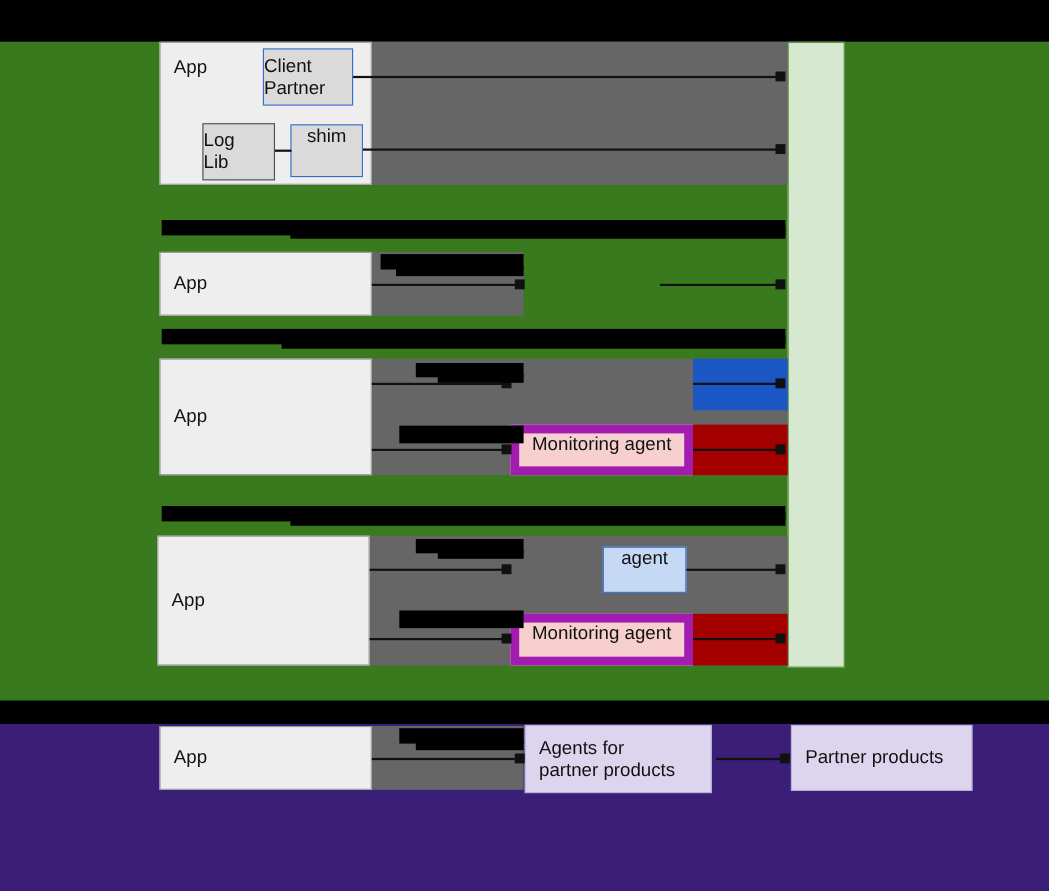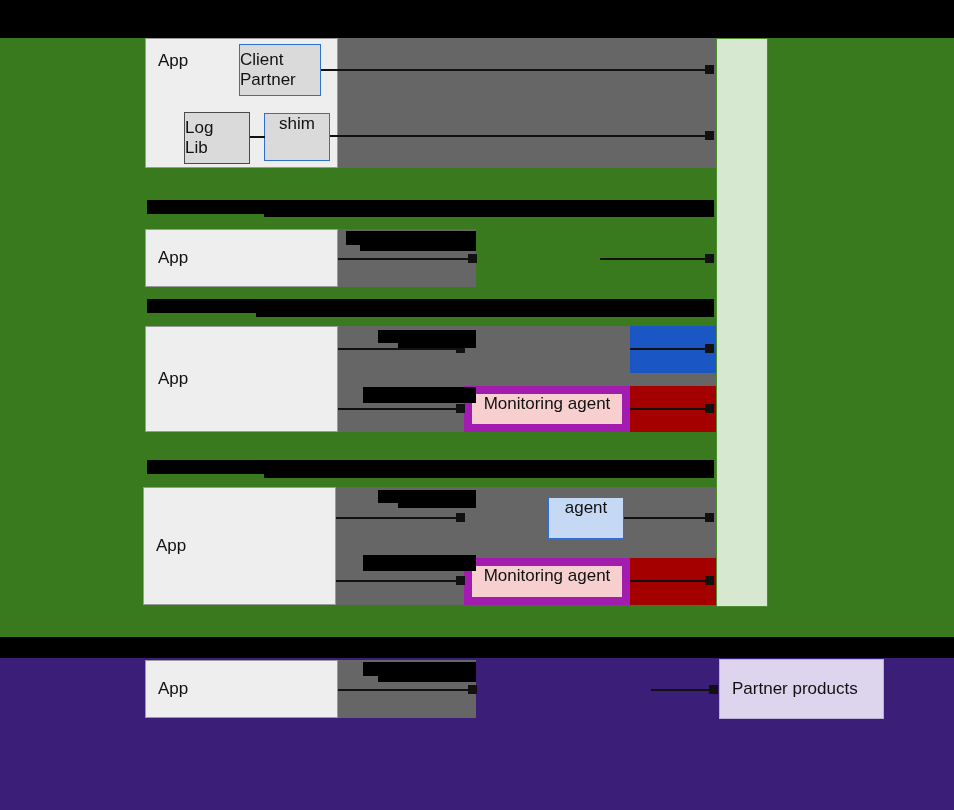--- a/index.html
+++ b/index.html
@@ -152,20 +152,24 @@
   <div class="dot" style="left:456px;top:576px;"></div>
   <div class="line" style="left:630px;top:580px;width:81px;"></div>
   <div class="dot" style="left:705px;top:576px;"></div>
 
   <div class="grey-zone" style="left:337px;top:660px;width:139px;height:58px;"></div>
 
   <div class="node app-box mid" style="left:145px;top:660px;width:193px;height:58px;">
     <span class="lbl">App</span>
   </div>
 
+  <div class="node box-partner" style="left:477px;top:659px;width:170px;height:62px;flex-direction:column;align-items:flex-start;justify-content:center;">
+    <span>Agents for</span>
+    <span>partner products</span>
+  </div>
 
   <div class="node box-partner" style="left:719px;top:659px;width:165px;height:60px;">
     <span>Partner products</span>
   </div>
 
   <div class="line" style="left:338px;top:689px;width:134px;"></div>
   <div class="dot" style="left:468px;top:685px;"></div>
 
   <div class="line" style="left:651px;top:689px;width:64px;"></div>
   <div class="dot" style="left:709px;top:685px;"></div>

